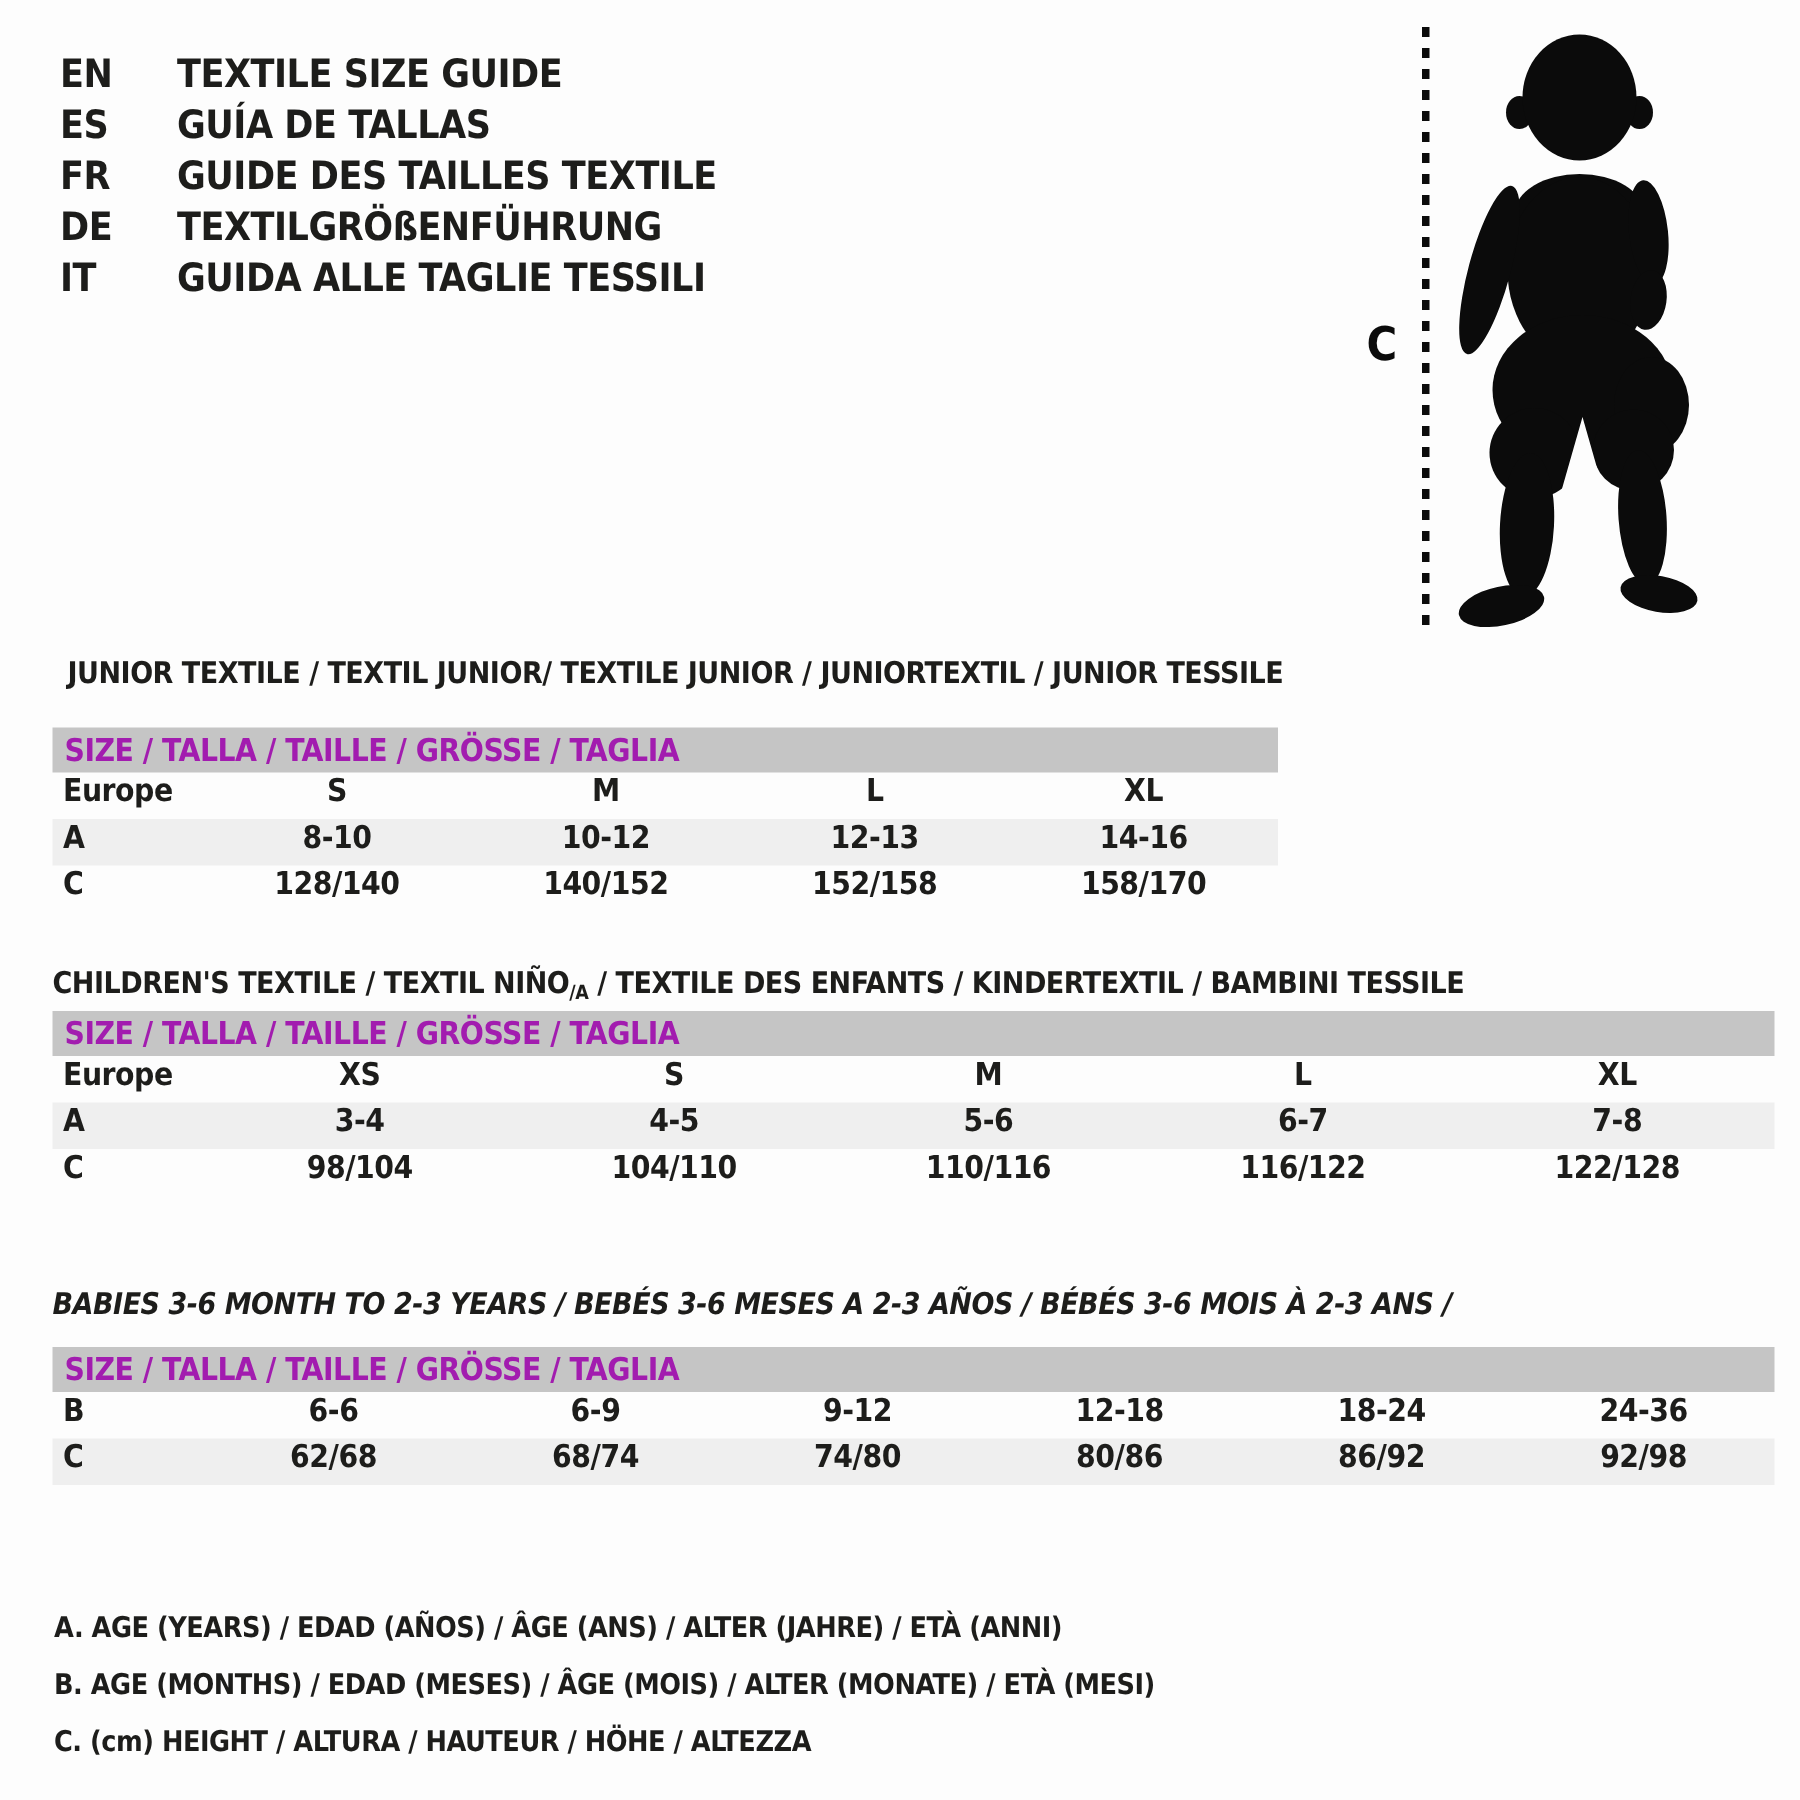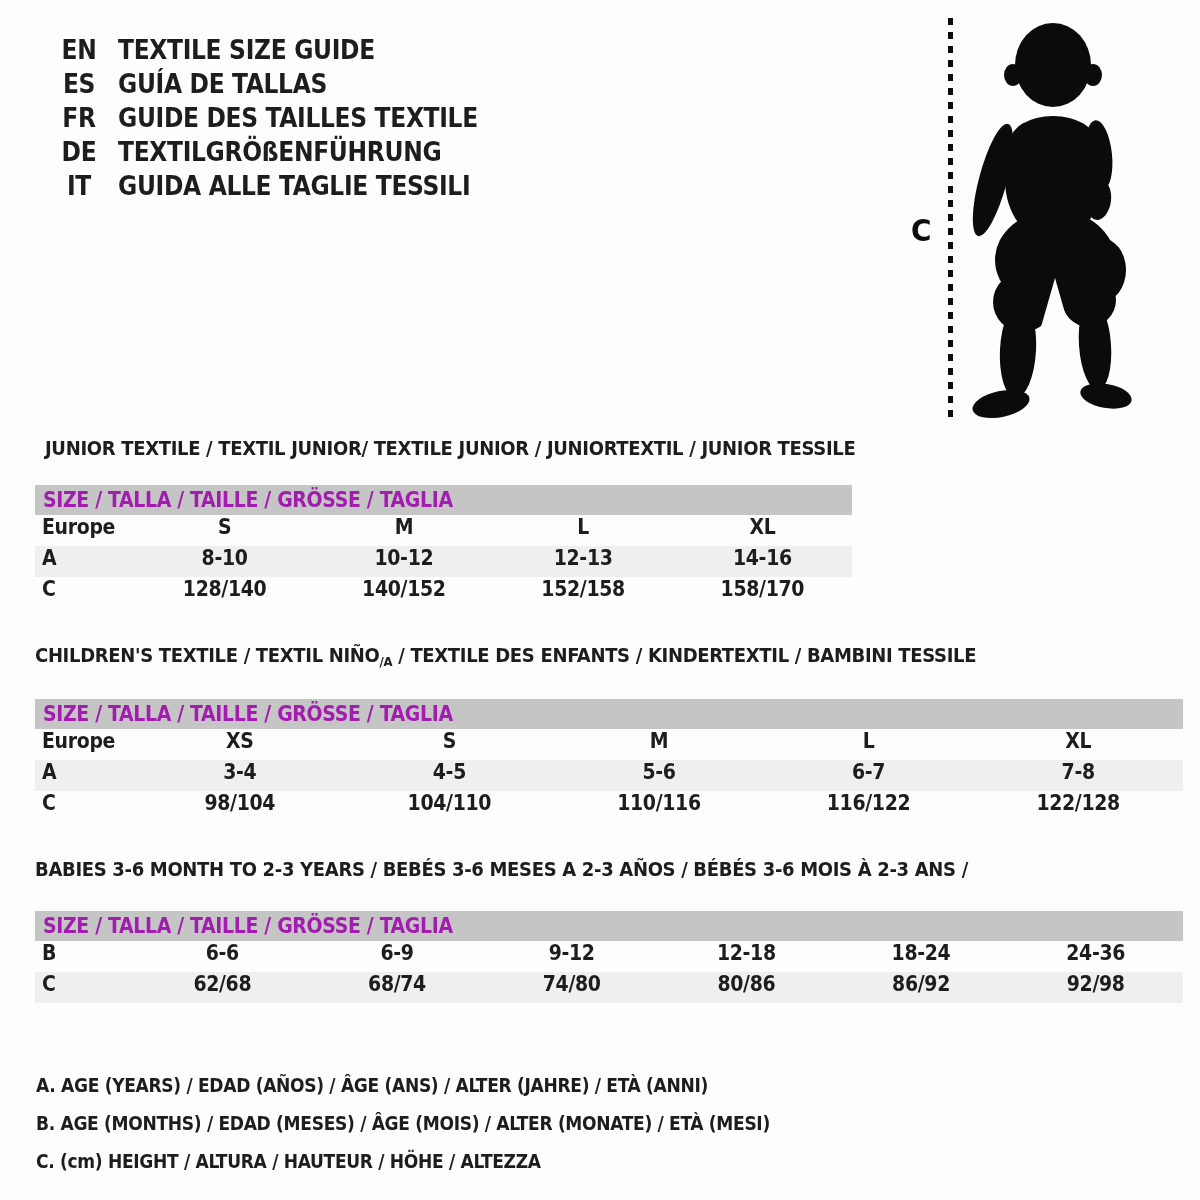--- a/index.html
+++ b/index.html
@@ -9,21 +9,21 @@
     background:var(--page_bg,#fdfdfd);
     color:var(--text,#1d1d1b);
     font-family:"DejaVu Sans","Liberation Sans",sans-serif;
     font-stretch:condensed;
     font-weight:700;
     letter-spacing:-0.02em;
     overflow:hidden;
   }
   
   .lang-block{position:absolute;left:40px;top:33px;}
-  .lang-row{display:flex;line-height:34px;font-size:26px;text-align:center;}
+  .lang-row{display:flex;line-height:34px;font-size:26px;}
   .lang-code{width:78px;}
   .lang-title{white-space:nowrap;}
   
   .figure{position:absolute;left:893px;top:12px;width:280px;height:412px;color:var(--silhouette,#0b0b0b);}
   .dash-line{
     position:absolute;left:55px;top:6px;width:5px;height:400px;
     background:repeating-linear-gradient(to bottom,var(--silhouette,#0b0b0b) 0 7px,transparent 7px 14px);
   }
   .fig-label{position:absolute;left:18px;top:200px;font-size:31px;}
   .fig-svg{position:absolute;left:70px;top:8px;}
@@ -36,23 +36,23 @@
     height:30px;display:flex;align-items:center;
     padding-left:8px;font-size:21px;color:#a21caf;
   }
   .trow{display:flex;height:31px;font-size:21px;}
   .trow.shade{background:var(--row_alt_bg,#efefef);}
   .tlabel{width:100px;padding-left:7px;box-sizing:border-box;}
   .tcell{flex:1;text-align:center;}
   #tbl-junior{top:437px;width:817px;}
   #tbl-junior .tbl-title{margin-bottom:26px;margin-left:10px;}
   #tbl-children{top:644px;width:1148px;}
-  #tbl-children .tbl-title{margin-bottom:26px;}
+  #tbl-children .tbl-title{}
   #tbl-babies{top:854px;width:1148px;}
-  #tbl-babies .tbl-title{line-height:31px;margin-bottom:26px;}
+  #tbl-babies .tbl-title{line-height:31px;margin-bottom:13px;font-style:italic;}
   
   .footnotes{position:absolute;left:36px;top:1066px;font-size:19px;line-height:38px;}
   .footnote{white-space:nowrap;}
 </style>
 </head>
 <body>
 
 <div class="page">
 
   <div class="lang-block">

